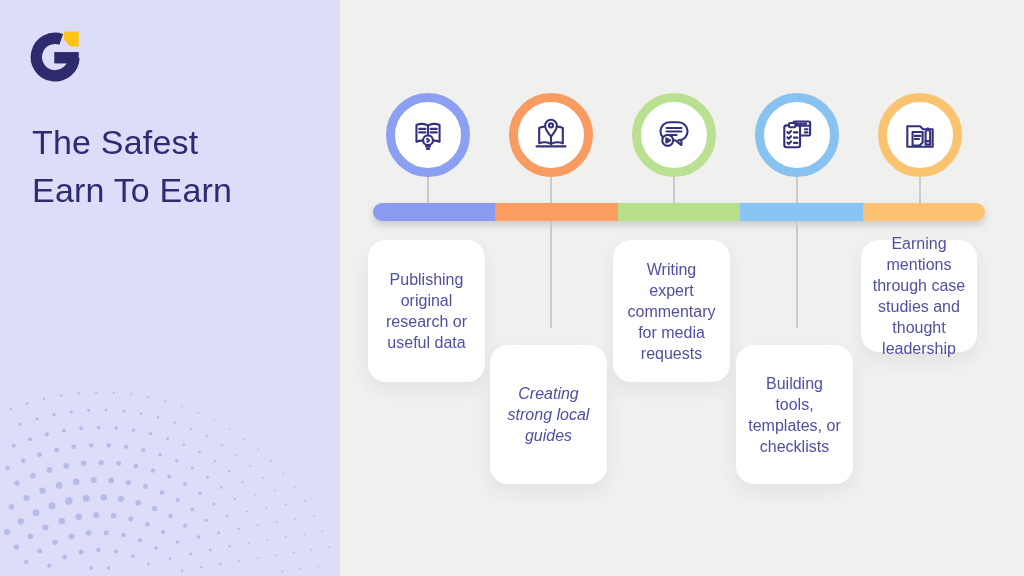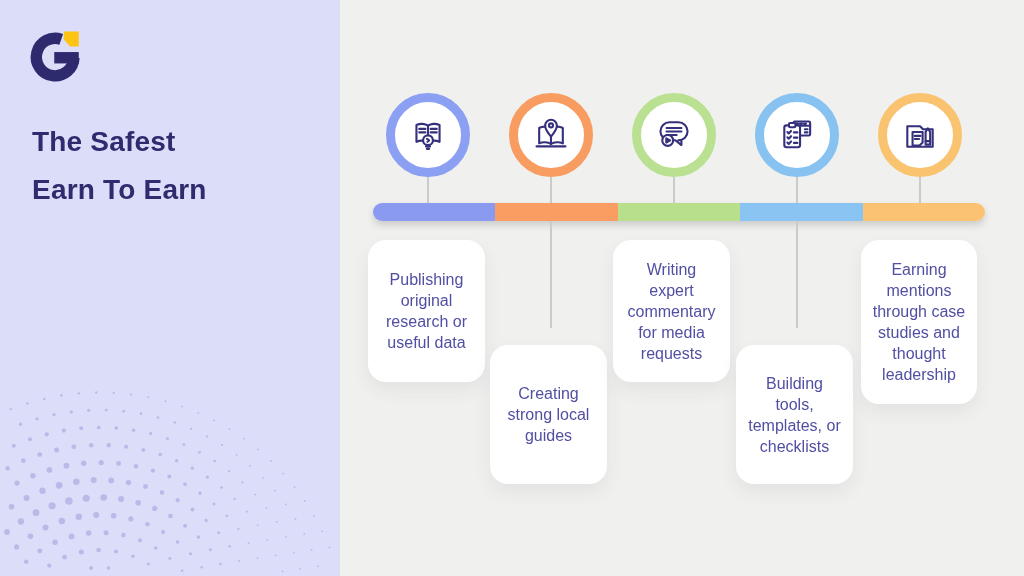--- a/index.html
+++ b/index.html
@@ -9,21 +9,21 @@
   .page { position: relative; width: 1024px; height: 576px; background: #f0f0ee; }
 
   
   .sidebar {
     position: absolute; left: 0; top: 0; width: 340px; height: 576px;
     background: #dcddf8; overflow: hidden;
   }
   .logo { position: absolute; left: 28px; top: 28px; width: 56px; height: 56px; }
   .title {
     position: absolute; left: 32px; top: 118px; width: 280px;
-    color: #2e2b6e; font-size: 28px; font-weight: bold; line-height: 48px;
+    color: #2e2b6e; font-size: 34px; font-weight: normal; line-height: 48px;
     letter-spacing: 0.2px;
   }
   .title span { display: block; }
   .dots { position: absolute; left: 0; bottom: 0; width: 340px; height: 190px; }
 
   
   .canvas { position: absolute; left: 340px; top: 0; width: 684px; height: 576px; }
 
   .circle {
     position: absolute; top: 93px; width: 84px; height: 84px;
@@ -50,24 +50,24 @@
   .card {
     position: absolute; width: 117px; background: #ffffff; border-radius: 18px;
     box-shadow: 0 8px 18px rgba(60,60,90,0.07);
     display: flex; align-items: center; justify-content: center;
     text-align: center; padding: 10px;
   }
   .card p { color: #514fa3; font-size: 16px; line-height: 21px; font-weight: 500; }
   .row-upper { top: 240px; height: 142px; }
   .row-lower { top: 345px; height: 139px; }
   .card-0 { left: 28px; }
-  .card-1 { left: 150px; }
+  .card-1 { left: 150px; font-style: italic; }
   .card-2 { left: 273px; justify-content: flex-end; }
   .card-3 { left: 396px; }
-  .card-4 { left: 521px; width: 116px; height: 164px; }
+  .card-4 { left: 521px; width: 116px; height: 112px; }
 
   .icon-stroke { fill: none; stroke: #34307c; stroke-width: 2.4;
                  stroke-linecap: round; stroke-linejoin: round; }
   .icon-fill-white { fill: #ffffff; }
 </style>
 </head>
 <body>
 
 <div class="page">
 

